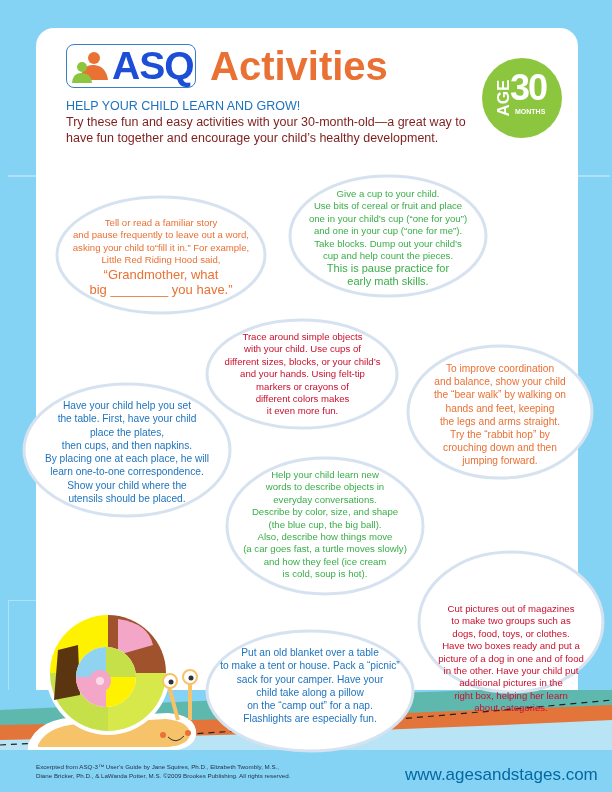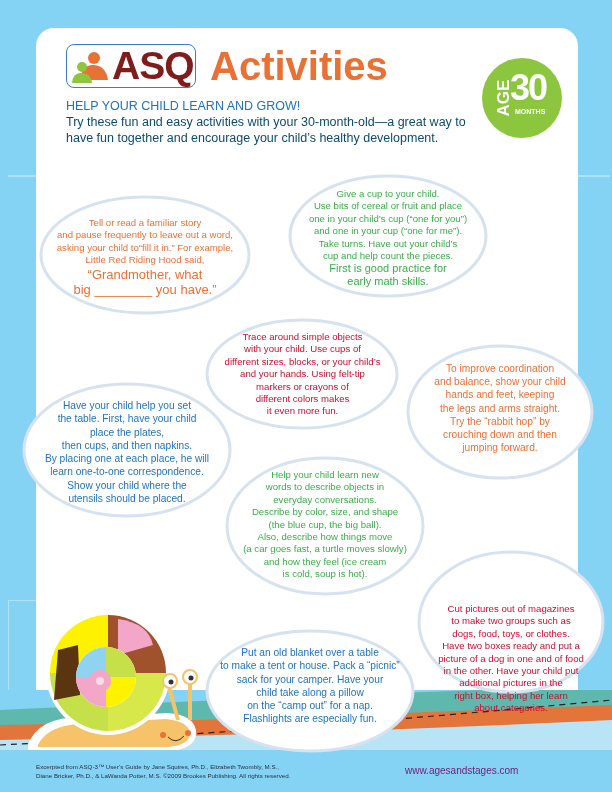--- a/index.html
+++ b/index.html
@@ -1,38 +1,38 @@
 <!DOCTYPE html>
 <html><head>
 <meta charset="utf-8">
 <style>
   html, body { margin:0; padding:0; }
   body { width:612px; height:792px; overflow:hidden; background:#84d3f5; position:relative; font-family:"Liberation Sans", sans-serif; }
   .panel { position:absolute; left:36px; top:28px; width:542px; height:690px; background:#ffffff; border-radius:18px 18px 0 0; }
   .faint-line { position:absolute; border:1px solid rgba(255,255,255,0.35); }
   .logo { position:absolute; left:66px; top:44px; width:128px; height:42px; border:1.5px solid #3a7fc1; border-radius:8px; background:#fff; }
-  .logo-text { position:absolute; left:112px; top:44px; font-size:39px; font-weight:bold; color:#7f1d1d; letter-spacing:-1px; line-height:44px; }
+  .logo-text { position:absolute; left:112px; top:44px; font-size:39px; font-weight:bold; color:#1d4ed8; letter-spacing:-1px; line-height:44px; }
   .logo-people { position:absolute; left:70px; top:50px; width:40px; height:34px; }
   .title { position:absolute; left:210px; top:42px; font-size:40px; font-weight:bold; color:#ea7134; line-height:48px; }
   .age-badge { position:absolute; left:482px; top:58px; width:80px; height:80px; border-radius:50%; background:#8cc63f; color:#fff; }
   .age-word { position:absolute; left:4px; top:30px; font-size:17px; font-weight:bold; transform:rotate(-90deg); letter-spacing:0px; }
   .age-num { position:absolute; left:28px; top:10px; font-size:36px; font-weight:bold; letter-spacing:-2px; line-height:40px; }
   .age-unit { position:absolute; left:33px; top:50px; font-size:7px; font-weight:bold; }
   .subtitle { position:absolute; left:66px; top:99px; font-size:12.5px; font-weight:normal; color:#1e73be; }
-  .intro { position:absolute; left:66px; top:114px; width:420px; font-size:12.5px; color:#0c4a6e; line-height:16px; }
+  .intro { position:absolute; left:66px; top:114px; width:420px; font-size:12.5px; color:#7f1d1d; line-height:16px; }
   .cloud { position:absolute; }
   .cloud svg { position:absolute; left:0; top:0; overflow:visible; }
   .cloud-text { position:absolute; text-align:center; font-size:9.6px; line-height:12.4px; }
   .orange { color:#ea7134; }
   .green { color:#3aae49; }
   .red { color:#c8102e; }
   .blue { color:#1e73be; }
   .big { font-size:13px; line-height:15px;text-align:center; }
   .bottom-band { position:absolute; left:0; top:690px; width:612px; height:102px; }
-  .url { position:absolute; left:405px; top:765px; font-size:10px; color:#701a75; }
+  .url { position:absolute; left:405px; top:765px; font-size:17px; color:#0369a1; }
   .credit { position:absolute; left:36px; top:762px; font-size:6.2px; color:#1f2d3d; line-height:9px; }
   .snail { position:absolute; left:18px; top:605px; width:185px; height:145px; }
 </style>
 </head>
 <body>
 
 <div class="panel"></div>
 <div class="faint-line" style="left:8px; top:175px; width:600px; height:0;"></div>
 <div class="faint-line" style="left:8px; top:600px; width:28px; height:120px;"></div>
 
@@ -66,28 +66,28 @@
 
 <div class="cloud" style="left:288px; top:172px; width:200px; height:128px;">
   <svg width="200" height="128">
       <ellipse cx="100" cy="64" rx="98" ry="60" fill="#fff" stroke="#d6e2f0" stroke-width="3"></ellipse>
     </svg>
   <div class="cloud-text green" style="left:0; top:16px; width:200px;">
     <div>Give a cup to your child.</div>
     <div>Use bits of cereal or fruit and place</div>
     <div>one in your child’s cup (“one for you”)</div>
     <div>and one in your cup (“one for me”).</div>
-    <div>Take turns. Have out your child’s</div>
+    <div>Take blocks. Dump out your child’s</div>
     <div>cup and help count the pieces.</div>
-    <div style="font-size:11px;line-height:12.5px;">First is good practice for</div>
+    <div style="font-size:11px;line-height:12.5px;">This is pause practice for</div>
     <div style="font-size:11px;line-height:12.5px;">early math skills.</div>
   </div>
 </div>
 
-<div class="cloud" style="left:40px; top:190px; width:210px; height:130px;">
+<div class="cloud" style="left:56px; top:190px; width:210px; height:130px;">
   <svg width="210" height="130">
       <ellipse cx="105" cy="65" rx="104" ry="58" fill="#fff" stroke="#d6e2f0" stroke-width="3"></ellipse>
     </svg>
   <div class="cloud-text orange" style="left:0; top:27px; width:210px;">
     <div>Tell or read a familiar story</div>
     <div>and pause frequently to leave out a word,</div>
     <div>asking your child to“fill it in.” For example,</div>
     <div>Little Red Riding Hood said,</div>
     <div class="big">“Grandmother, what</div>
     <div class="big">big ________ you have.”</div>
@@ -109,20 +109,21 @@
   </div>
 </div>
 
 <div class="cloud" style="left:405px; top:342px; width:190px; height:140px;">
   <svg width="190" height="140">
       <ellipse cx="95" cy="70" rx="92" ry="66" fill="#fff" stroke="#d6e2f0" stroke-width="3"></ellipse>
     </svg>
   <div class="cloud-text orange" style="left:0; top:20px; width:190px; font-size:10.2px; line-height:13.2px;">
     <div>To improve coordination</div>
     <div>and balance, show your child</div>
+    <div>the “bear walk” by walking on</div>
     <div>hands and feet, keeping</div>
     <div>the legs and arms straight.</div>
     <div>Try the “rabbit hop” by</div>
     <div>crouching down and then</div>
     <div>jumping forward.</div>
   </div>
 </div>
 
 <div class="cloud" style="left:22px; top:380px; width:210px; height:140px;">
   <svg width="210" height="140">

